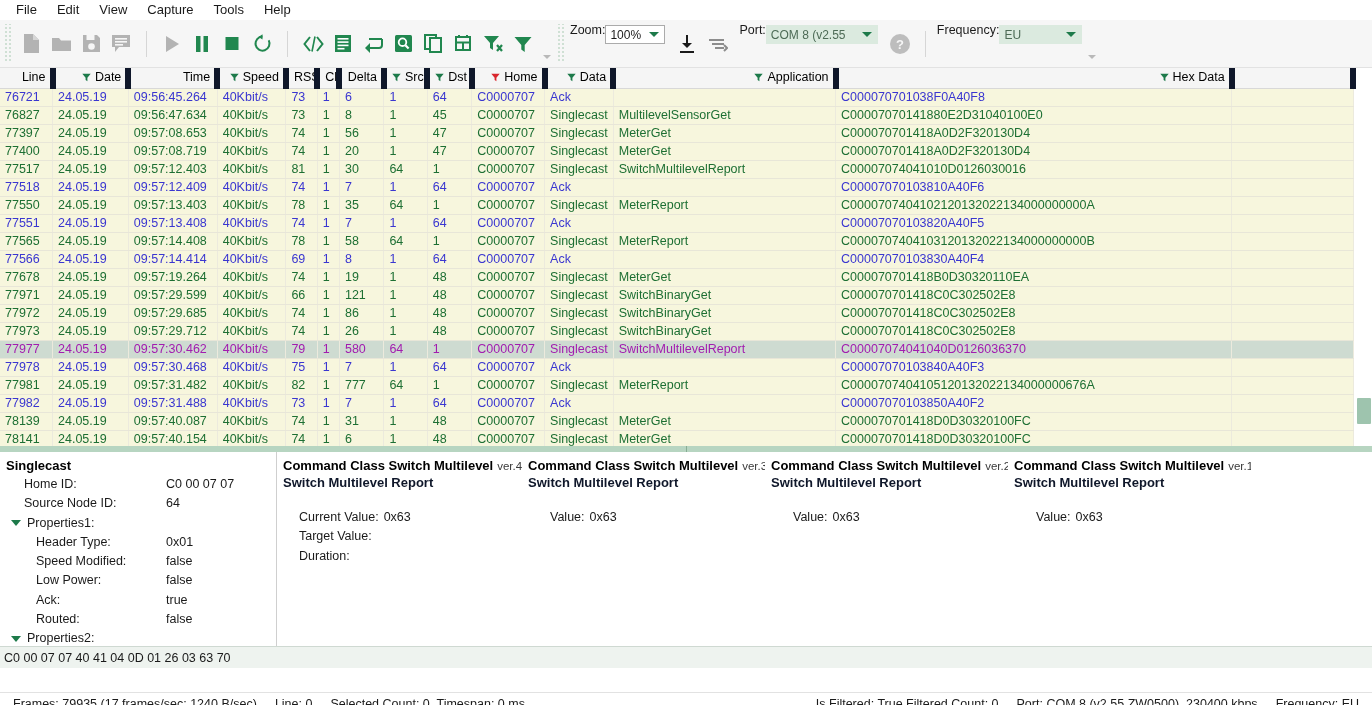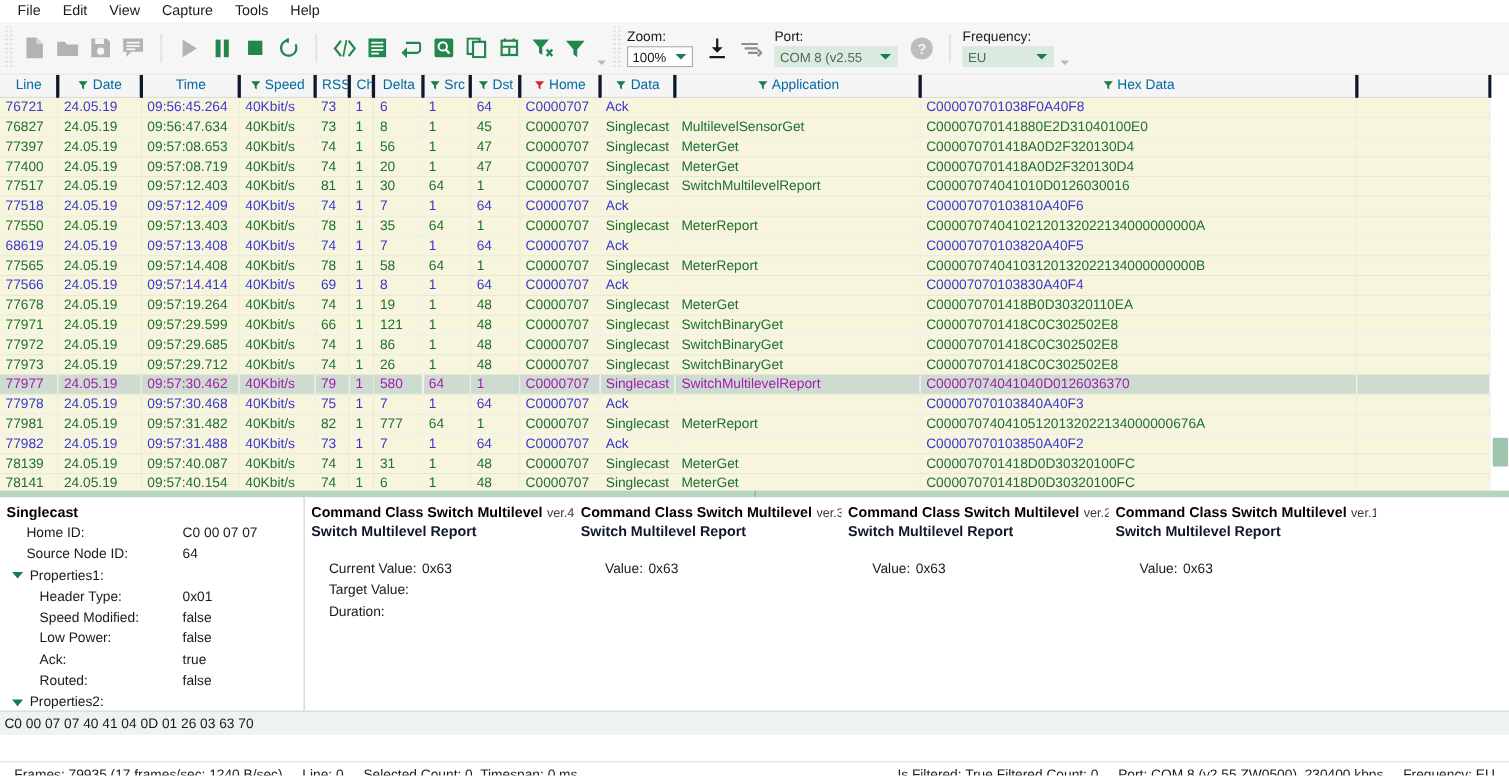--- a/index.html
+++ b/index.html
@@ -67,21 +67,21 @@
     align-self: center;
   }
   .tb-label {
     font-size: 12.5px;
     color: #1a1a1a;
     line-height: 14px;
     white-space: nowrap;
   }
   .tb-field-group {
     display: flex;
-    flex-direction: column;
+    flex-direction: row;
     justify-content: center;
     padding: 3px 4px 3px 4px;
     height: 100%;
   }
   .combo {
     height: 19px;
     min-width: 60px;
     border: 1px solid #ababab;
     background: #ffffff;
     display: flex; align-items: center;
@@ -119,28 +119,28 @@
     background: #ffffff;
     overflow: hidden;
   }
   table.grid {
     border-collapse: collapse;
     width: 1356px;
     table-layout: fixed;
   }
   table.grid th {
     background: #f5f5f5;
-    border-right: 3px solid #0f172a;
+    border-right: 6px solid #0f172a;
     border-bottom: 1px solid #d8d8d8;
     font-weight: normal;
     font-size: 12.5px;
-    text-align: center;
+    text-align: right;
     padding: 2px 4px 3px 5px;
     height: 20px;
-    color: #0369a1;
+    color: #000000;
     white-space: nowrap;
     overflow: hidden;
   }
   table.grid th .fil {
     display: inline-block;
     width: 9px; height: 9px;
     margin-right: 4px;
     position: relative; top: 1px;
   }
   table.grid td {
@@ -590,21 +590,21 @@
           <td>35</td>
           <td>64</td>
           <td>1</td>
           <td>C0000707</td>
           <td>Singlecast</td>
           <td>MeterReport</td>
           <td>C0000707404102120132022134000000000A</td>
           <td></td>
         </tr>
         <tr class="row blue">
-          <td>68619</td>
+          <td>77551</td>
           <td>24.05.19</td>
           <td>09:57:13.408</td>
           <td>40Kbit/s</td>
           <td>74</td>
           <td>1</td>
           <td>7</td>
           <td>1</td>
           <td>64</td>
           <td>C0000707</td>
           <td>Ack</td>

